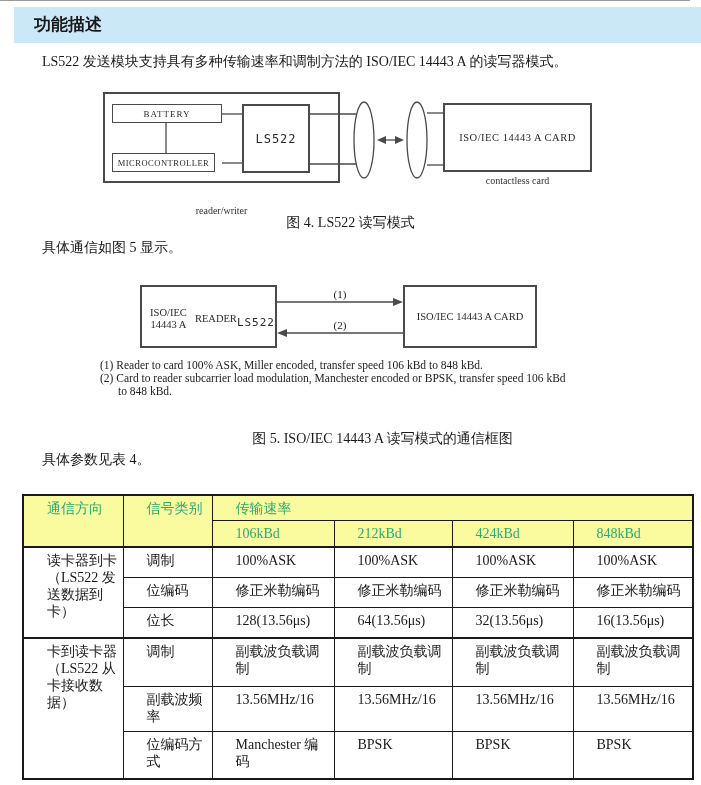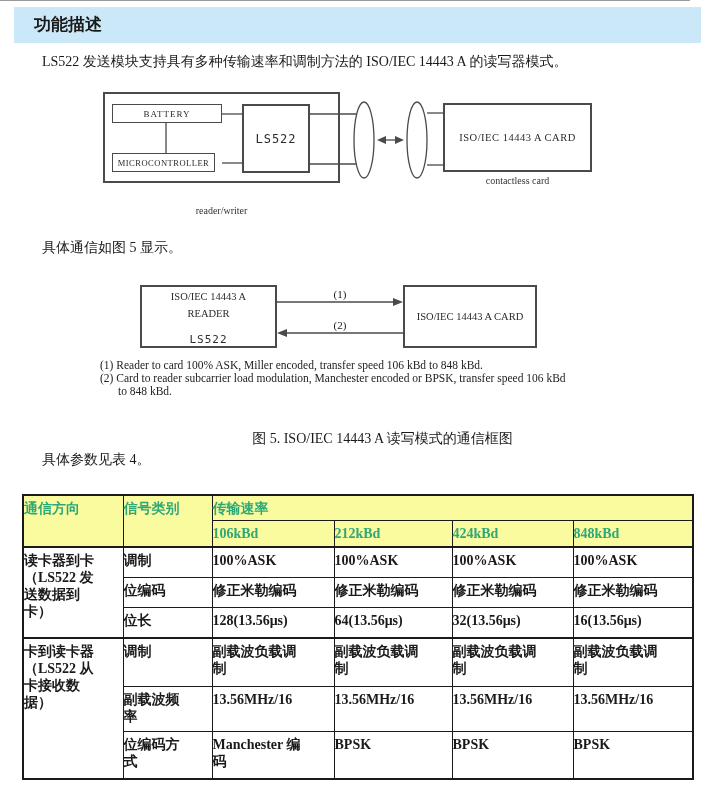--- a/index.html
+++ b/index.html
@@ -31,40 +31,40 @@
   #fig4-ls522   { left:242px; top:104px; width:68px;  height:69px; border-width:2px;
                   font-family:"DejaVu Sans Mono","Liberation Mono",monospace; font-size:12px; letter-spacing:1px; }
   #fig4-card    { left:443px; top:103px; width:149px; height:69px; border-width:2px; font-size:10.5px; letter-spacing:.5px; }
   #fig4-rw-label   { left:103px; top:186px; width:237px; text-align:center; font-size:10px; color:#333;margin-top:19px; }
   #fig4-card-label { left:443px; top:175px; width:149px; text-align:center; font-size:10px; color:#333; }
 
   #fig4-caption { left:0; top:214px; width:701px; text-align:center; font-size:14px; }
   #after-fig4   { left:42px; top:239px; font-size:14px; }
 
   #fig5-reader { left:140px; top:285px; width:137px; height:63px; border-width:2px;
-                 flex-direction:column; justify-content:space-between; padding-top:4px; font-size:10.5px; line-height:12px; }
+                 flex-direction:row; justify-content:center; padding-top:4px; font-size:10.5px; line-height:12px; }
   #fig5-reader .ls522 { margin-top:9px; font-family:"DejaVu Sans Mono","Liberation Mono",monospace; font-size:11px; letter-spacing:1px; }
   #fig5-card   { left:403px; top:285px; width:134px; height:63px; border-width:2px; font-size:10.5px; }
   #fig5-lbl1 { left:320px; top:288px; width:40px; text-align:center; font-size:11px; }
   #fig5-lbl2 { left:320px; top:319px; width:40px; text-align:center; font-size:11px; }
   .note { font-size:11.5px; line-height:13px; color:#222; }
   #note-1 { left:100px; top:359px; }
   #note-2 { left:100px; top:372px; }
   #note-3 { left:118px; top:385px; }
 
   #fig5-caption  { left:0; top:430px; width:701px; text-align:center; font-size:14px;margin-left:32px; }
   #before-table  { left:42px; top:451px; font-size:14px; }
   #table-caption { left:0; top:471px; width:701px; text-align:center; font-size:14px; }
 
   
   #comm-table { left:22px; top:494px; }
   table { border-collapse:collapse; table-layout:fixed; width:670px;
           border:2px solid #1a1a1a; }
   th, td { border:1px solid #1a1a1a; vertical-align:top; text-align:left;
-           padding:4px 4px 2px 0; font-size:14px; font-weight:bold; line-height:17px; }
+           padding:4px 4px 2px 23px; font-size:14px; font-weight:normal; line-height:17px; }
   thead th { background:#FAFA9E; color:#2EA878; }
   .body-start td { border-top:2px solid #1a1a1a; }
   .group-sep  td { border-top:2px solid #1a1a1a; }
   .wrap { white-space:pre-line; }
 
   svg.overlay { position:absolute; left:0; top:0; pointer-events:none; }
 </style>
 </head>
 <body>
 
@@ -80,20 +80,21 @@
   <div>
     <div class="dbox" id="fig4-outer"></div>
     <div class="dbox" id="fig4-battery">BATTERY</div>
     <div class="dbox" id="fig4-micro">MICROCONTROLLER</div>
     <div class="dbox" id="fig4-ls522">LS522</div>
     <div class="dbox" id="fig4-card">ISO/IEC 14443 A CARD</div>
     <div class="abs" id="fig4-rw-label">reader/writer</div>
     <div class="abs" id="fig4-card-label">contactless card</div>
   </div>
 
+  <div class="abs" id="fig4-caption">图 4. LS522 读写模式</div>
   <div class="abs" id="after-fig4">具体通信如图 5 显示。</div>
 
   <div>
     <div class="dbox" id="fig5-reader">
       <span>ISO/IEC 14443 A</span>
       <span>READER</span>
       <span class="ls522">LS522</span>
     </div>
     <div class="dbox" id="fig5-card">ISO/IEC 14443 A CARD</div>
     <div class="abs" id="fig5-lbl1">(1)</div>

